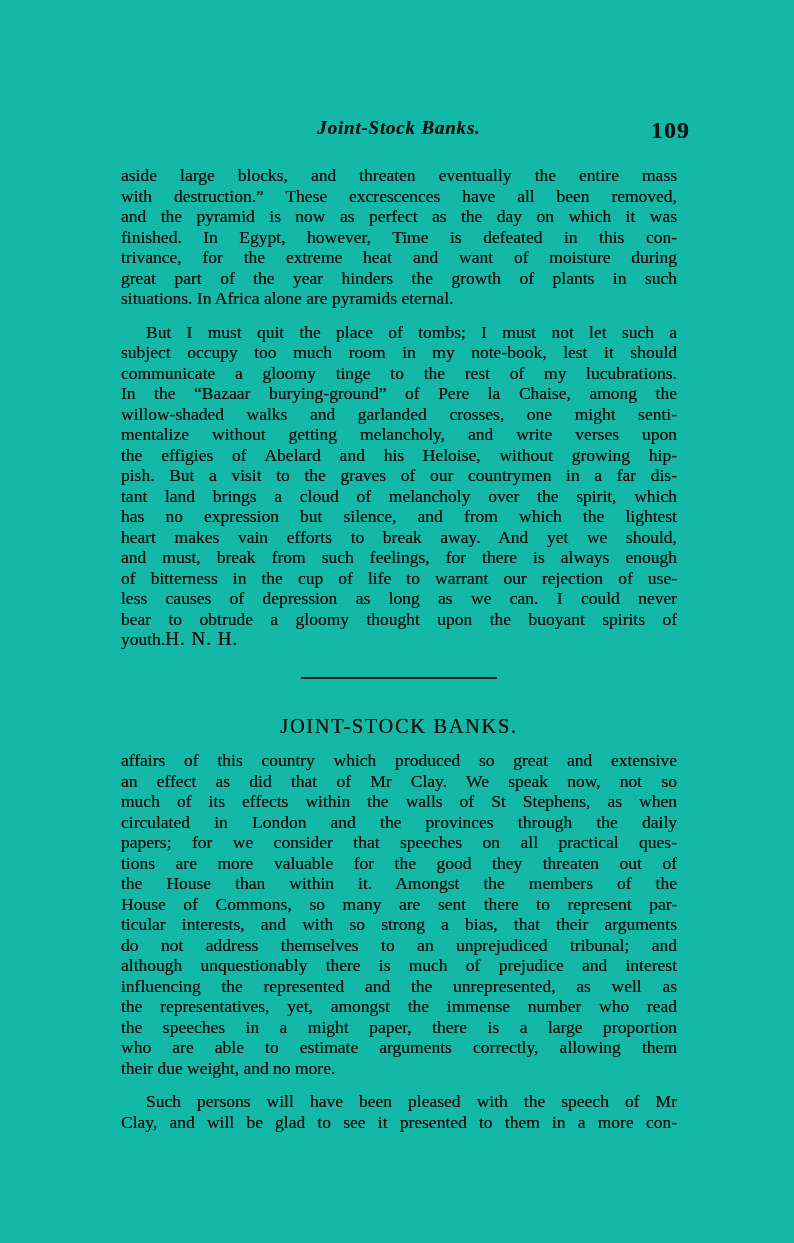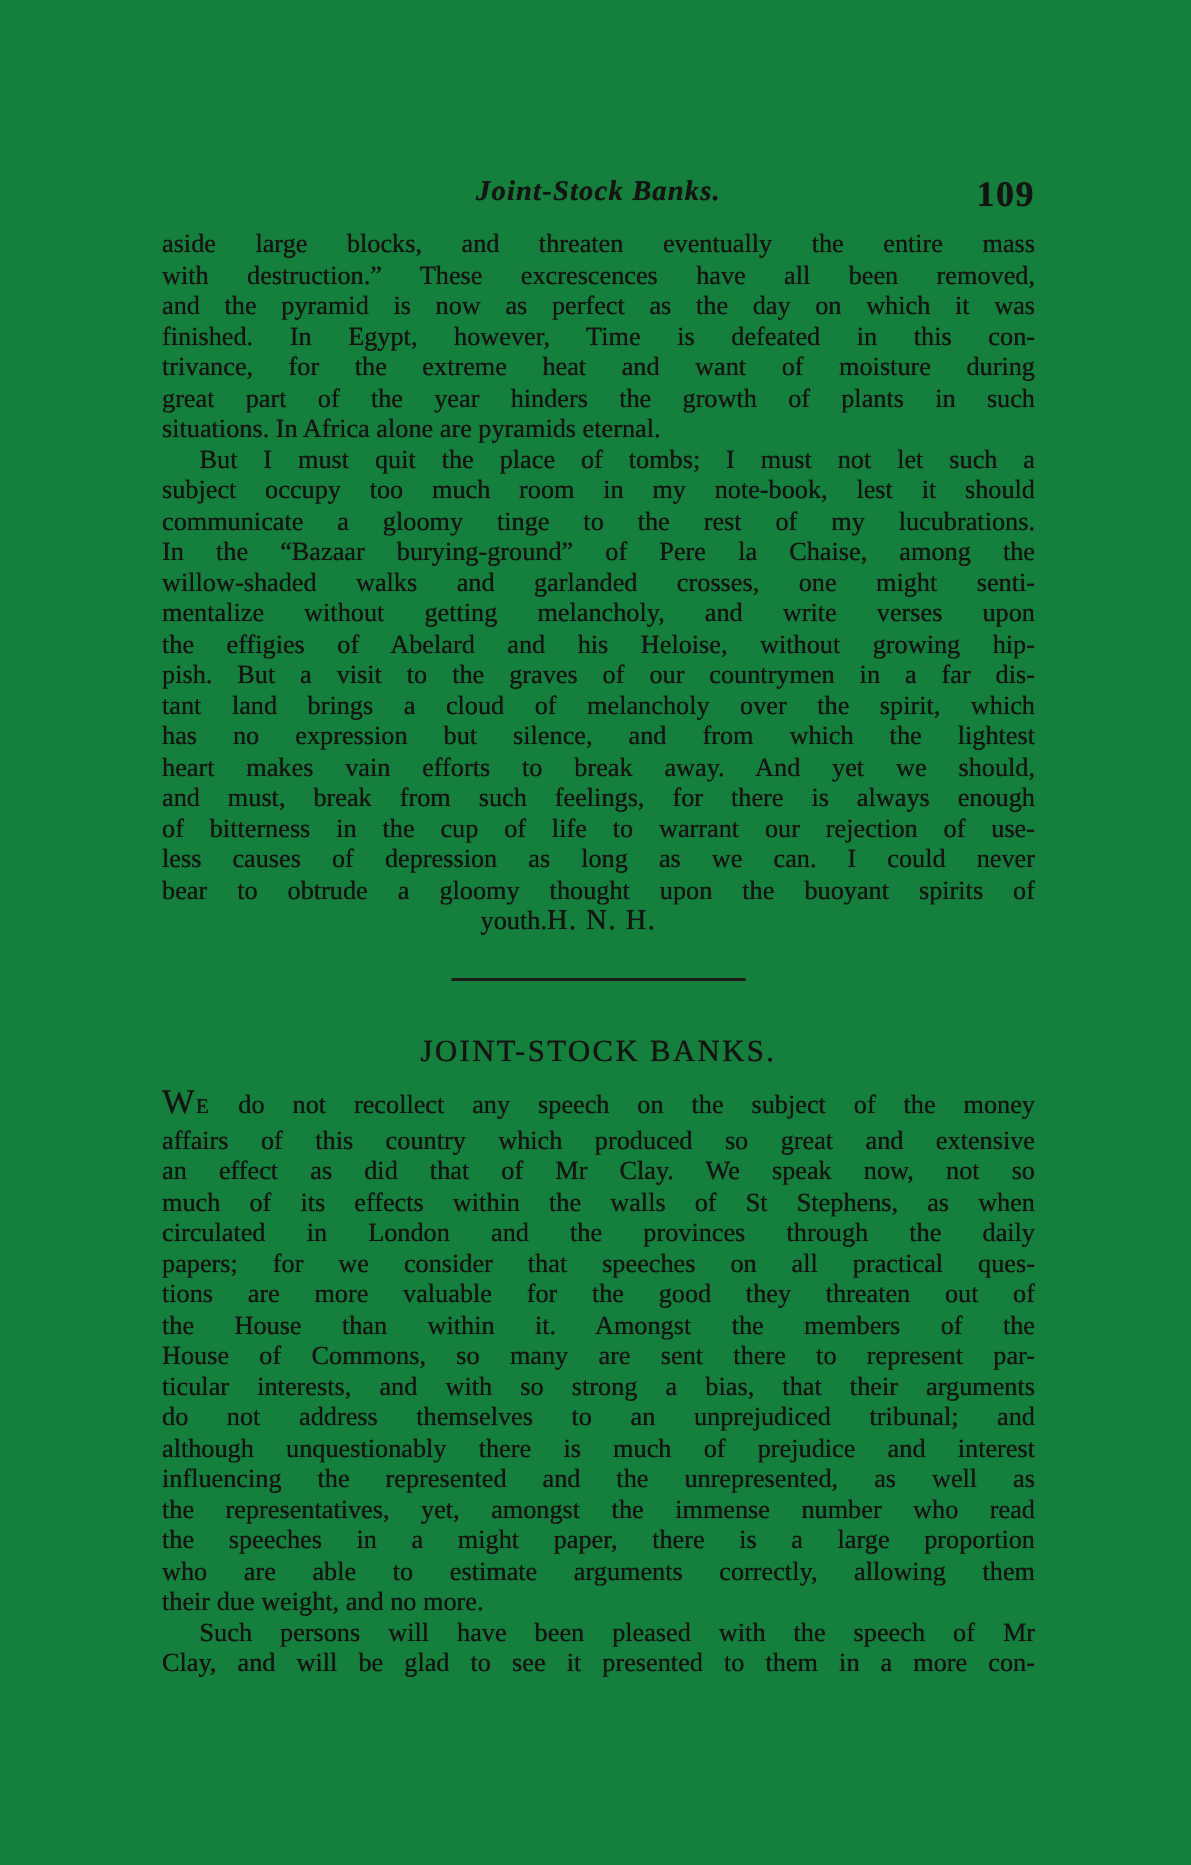--- a/index.html
+++ b/index.html
@@ -5,21 +5,21 @@
   html, body {
     margin: 0;
     padding: 0;
     background: #e9e9e9;
   }
   .scan-page {
     position: relative;
     width: 794px;
     height: 1243px;
     margin: 0 auto;
-    background: #15803d;
+    background: #14b8a6;
     overflow: hidden;
     font-family: "Liberation Serif", serif;
     color: #151413;
   }
   
   .running-head {
     position: absolute;
     top: 117px;
     left: 108px;
     width: 582px;
@@ -47,32 +47,32 @@
   
   .body-text {
     position: absolute;
     top: 152px;
     left: 108px;
     width: 582px;
     font-size: 17.5px;
     line-height: 20.5px;
     text-shadow: 0 0 0.55px rgba(20,18,16,0.9);
   }
-  .para { margin: 0; }
+  .para { margin: 13px; }
   .line {
     text-align: justify;
     text-align-last: justify;
     overflow: hidden;
     white-space: normal;
   }
   .line.indent { text-indent: 25px; }
   .line.no-justify { text-align-last: left; }
   .sig-line {
     display: flex;
-    justify-content: center;
+    justify-content: flex-start;
     align-items: baseline;
     padding-right: 40px;
   }
   .signature {
     font-size: 19px;
     letter-spacing: 1px;
     font-weight: 500;
   }
   .lead-cap   { font-size: 23px; letter-spacing: 1px; }
   .lead-small { font-size: 14px; letter-spacing: 1px; }
@@ -132,21 +132,20 @@
           <span>youth.</span>
           <span class="signature">H. N. H.</span>
         </div>
       </div>
 
     <hr class="section-rule">
 
     <h2 class="section-heading">JOINT-STOCK BANKS.</h2>
 
     <div class="para" id="para-c">
-        <div class="line"><span class="lead-cap">W</span><span class="lead-small">E</span> do not recollect any speech on the subject of the money</div>
         <div class="line">affairs of this country which produced so great and extensive</div>
         <div class="line">an effect as did that of Mr Clay. We speak now, not so</div>
         <div class="line">much of its effects within the walls of St Stephens, as when</div>
         <div class="line">circulated in London and the provinces through the daily</div>
         <div class="line">papers; for we consider that speeches on all practical ques-</div>
         <div class="line">tions are more valuable for the good they threaten out of</div>
         <div class="line">the House than within it. Amongst the members of the</div>
         <div class="line">House of Commons, so many are sent there to represent par-</div>
         <div class="line">ticular interests, and with so strong a bias, that their arguments</div>
         <div class="line">do not address themselves to an unprejudiced tribunal; and</div>

